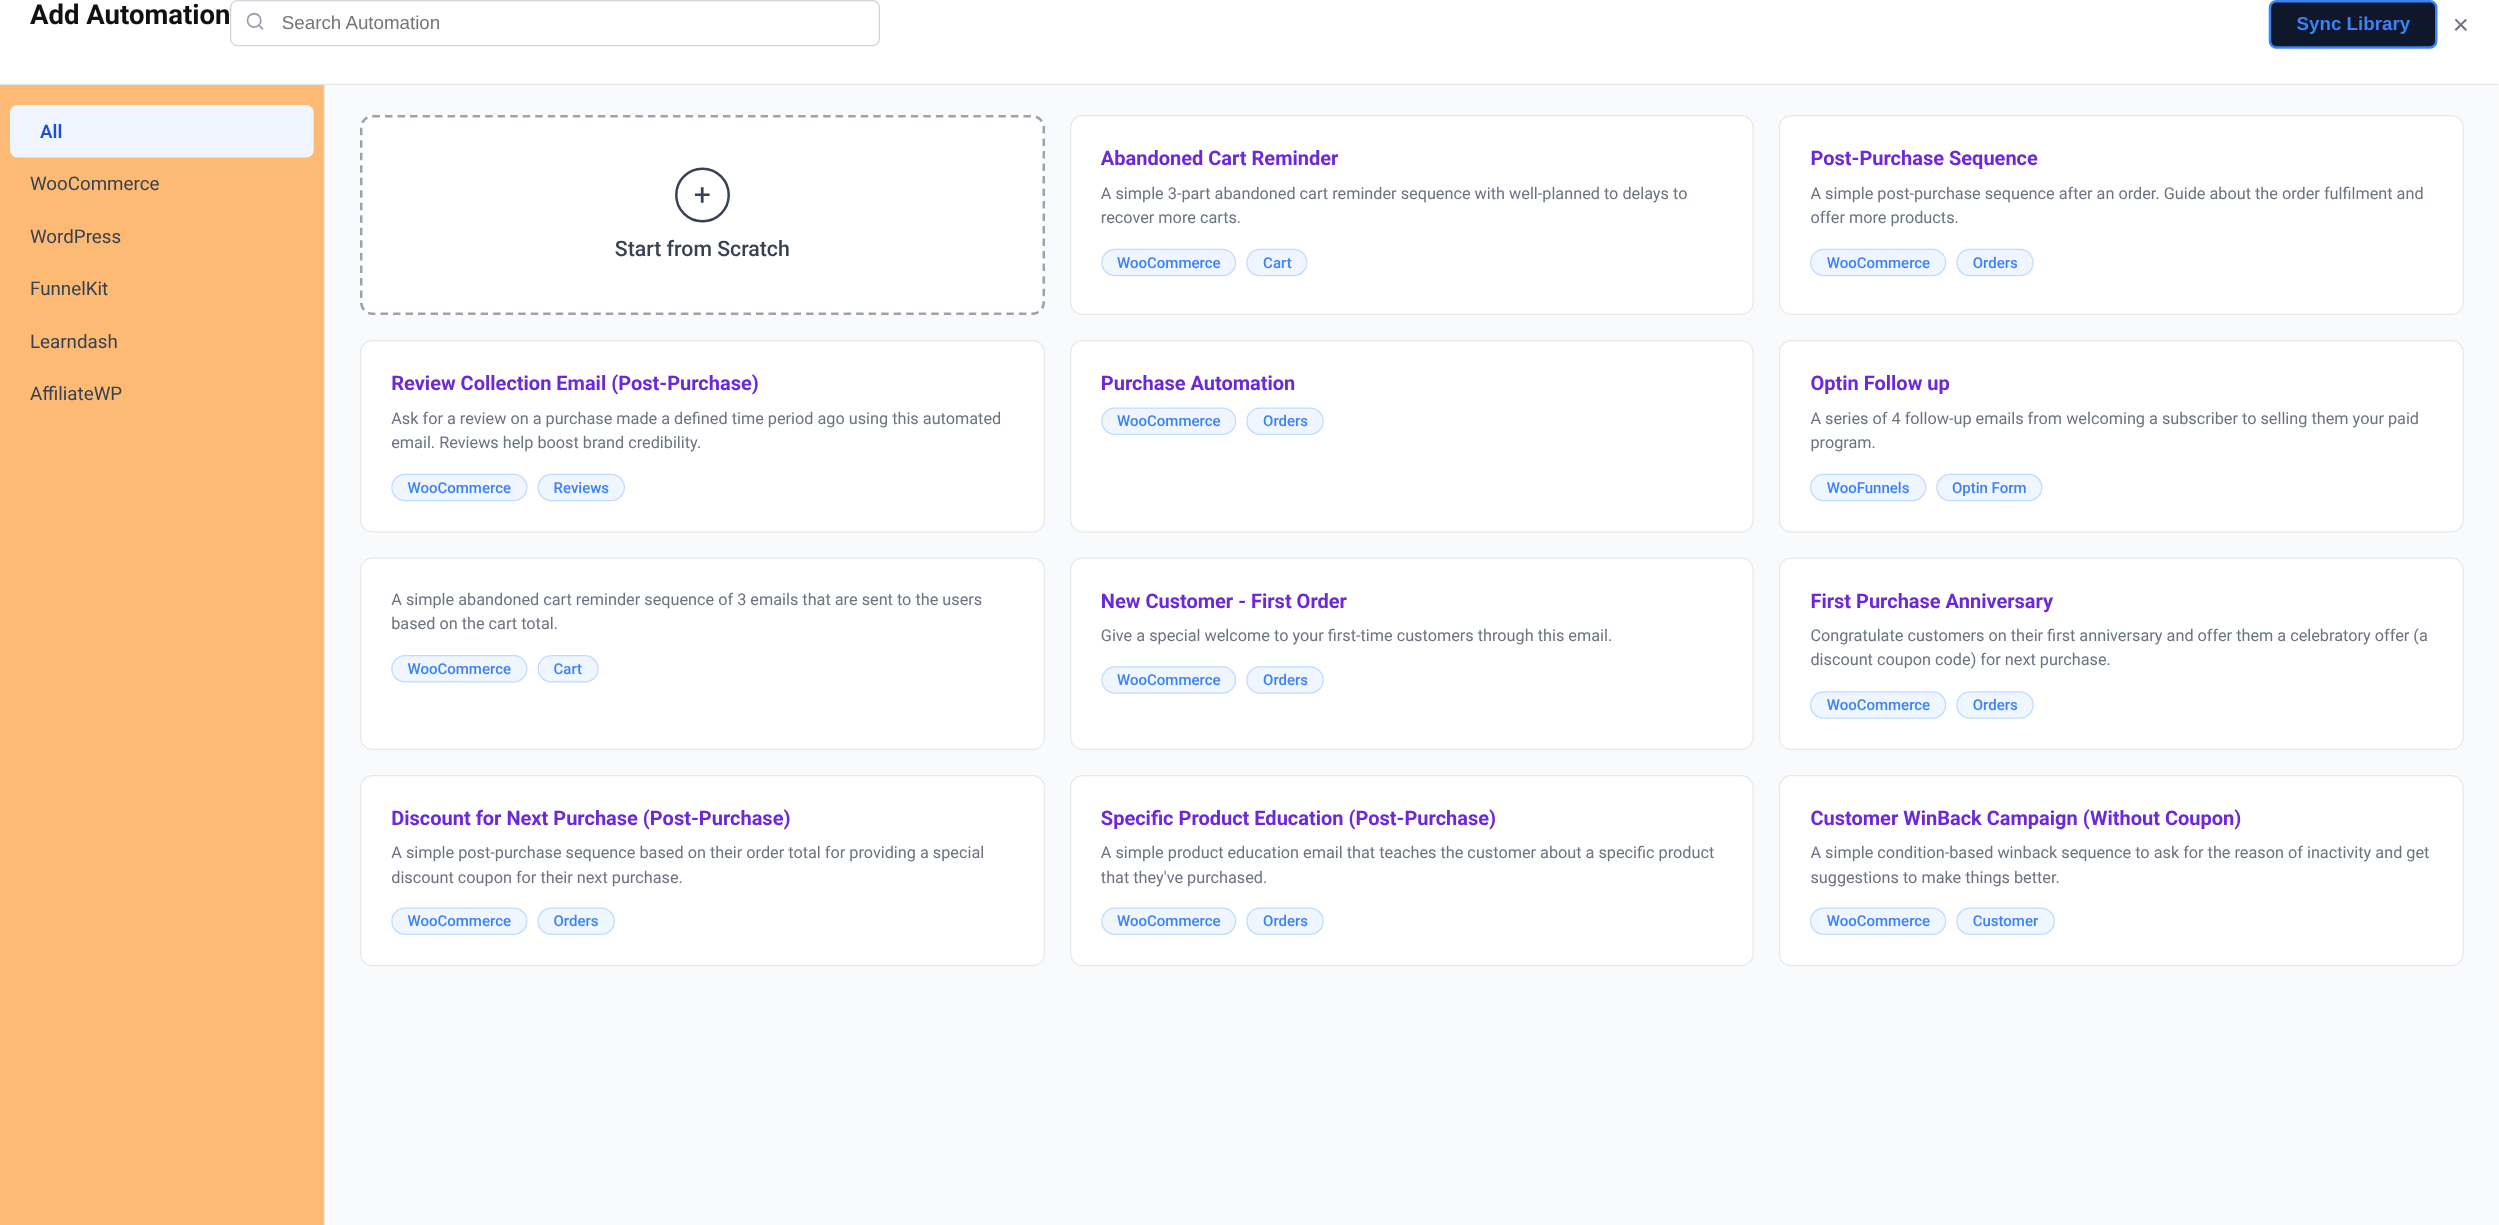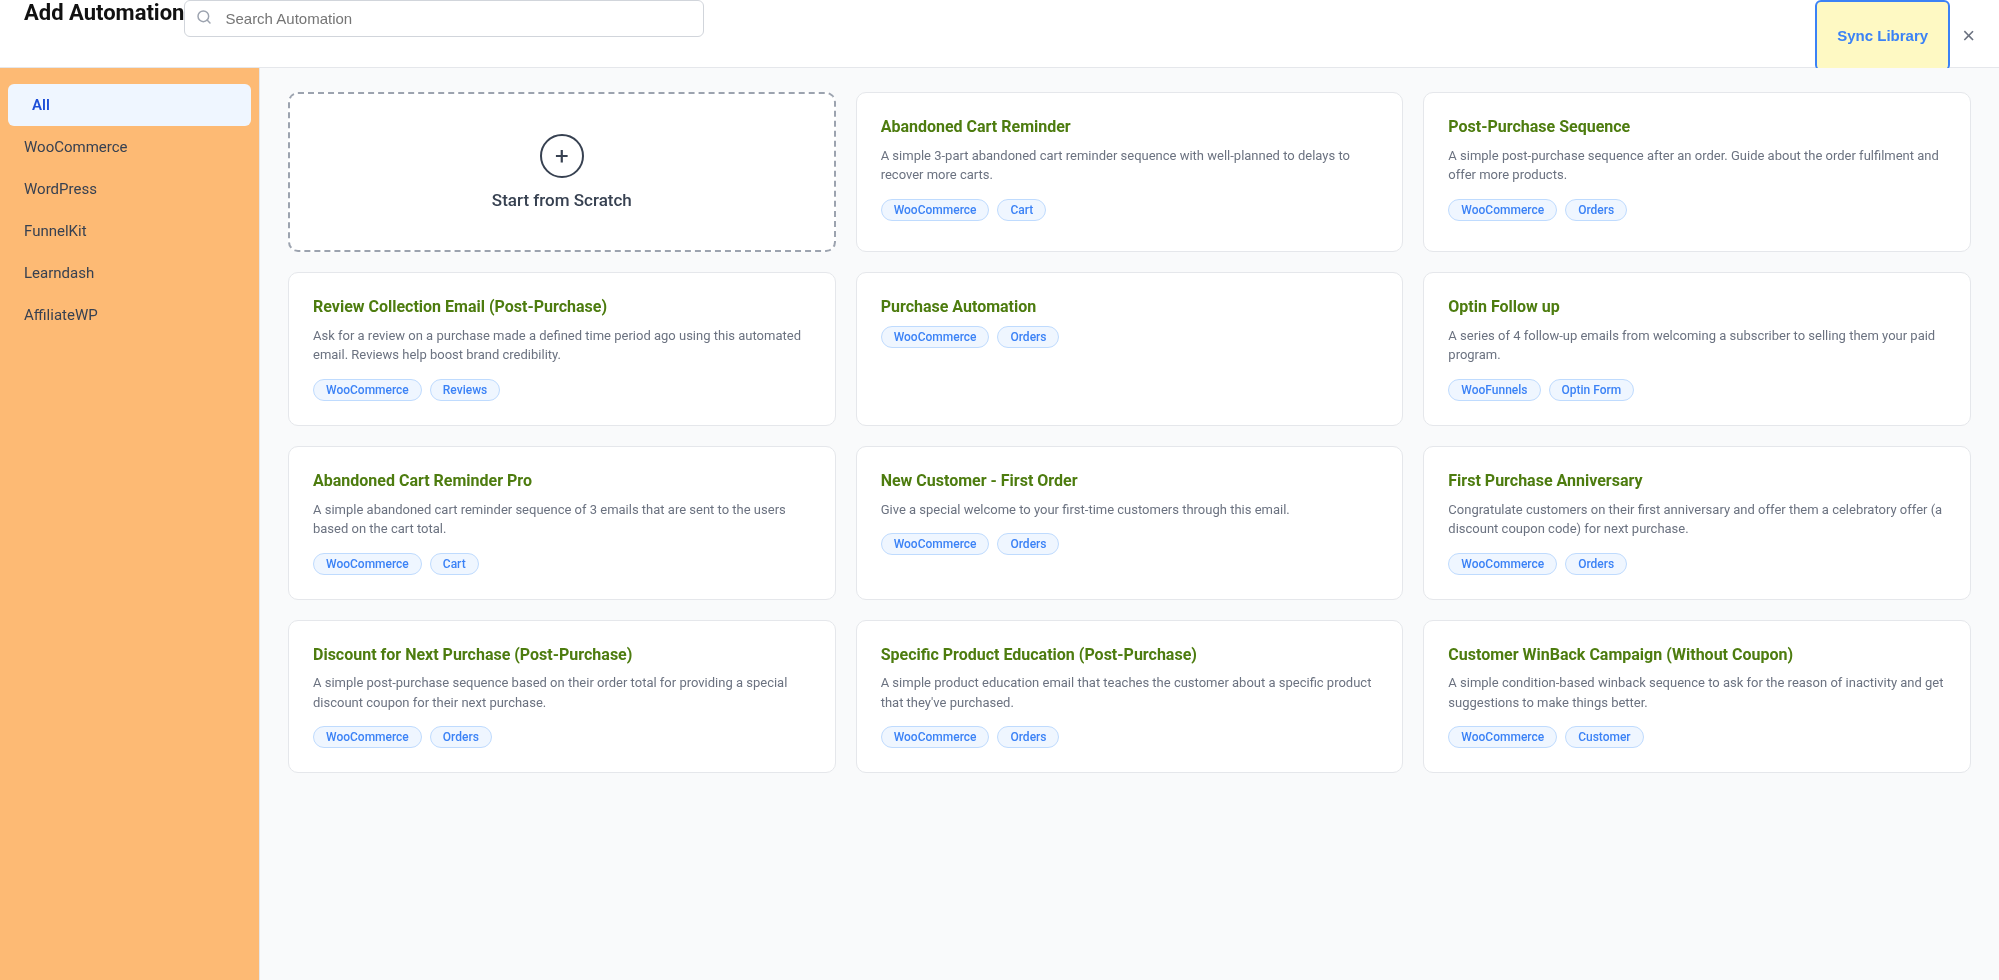--- a/index.html
+++ b/index.html
@@ -15,22 +15,22 @@
     }
     .search-input {
       width: 100%; padding: 9px 16px 9px 40px; border: 1px solid #d1d5db;
       border-radius: 6px; font-size: 15px; color: #374151; outline: none; background: #fff;
     }
     .search-icon-wrap {
       position: absolute; left: 12px; top: 50%; transform: translateY(-50%); color: #9ca3af;
     }
     .header-actions { margin-left: auto; display: flex; align-items: center; gap: 12px; }
     .sync-btn {
-      padding: 25px 20px; border: 2px solid #3b82f6; border-radius: 6px;
-      color: #3b82f6; font-size: 15px; font-weight: 600; background: #fef9c3; cursor: pointer;
+      padding: 9px 20px; border: 2px solid #3b82f6; border-radius: 6px;
+      color: #3b82f6; font-size: 15px; font-weight: 600; background: #0f172a; cursor: pointer;
     }
     .close-btn {
       background: none; border: none; cursor: pointer; color: #6b7280; font-size: 22px; line-height: 1;
     }
 
     .layout { display: flex; height: calc(980px - 68px); }
 
     .sidebar {
       width: 260px; border-right: 1px solid #e5e7eb; padding: 16px 0; flex-shrink: 0;
       background: #fdba74; overflow-y: auto;
@@ -58,21 +58,21 @@
       flex-direction: column; align-items: center; justify-content: center;
       min-height: 160px; cursor: pointer;
     }
     .card-scratch .plus-icon {
       width: 44px; height: 44px; border: 2px solid #374151; border-radius: 50%;
       display: flex; align-items: center; justify-content: center;
       font-size: 24px; color: #374151; margin-bottom: 12px;
     }
     .card-scratch-label { font-size: 17px; font-weight: 500; color: #374151; }
 
-    .card-title { font-size: 16px; font-weight: 700; color: #4d7c0f; margin-bottom: 8px; line-height: 1.3; }
+    .card-title { font-size: 16px; font-weight: 700; color: #6d28d9; margin-bottom: 8px; line-height: 1.3; }
     .card-desc { font-size: 13px; color: #6b7280; line-height: 1.5; margin-bottom: 14px; }
     .tags { display: flex; flex-wrap: wrap; gap: 8px; }
     .tag {
       padding: 3px 12px; border-radius: 20px; font-size: 12px; font-weight: 500;
       background: #eff6ff; color: #3b82f6; border: 1px solid #bfdbfe;
     }
   </style>
 </head>
 <body>
 
@@ -143,21 +143,20 @@
   </div>
         <div class="card">
     <div class="card-title">Optin Follow up</div>
     <div class="card-desc">A series of 4 follow-up emails from welcoming a subscriber to selling them your paid program.</div>
     <div class="tags">
             <span class="tag">WooFunnels</span>
             <span class="tag">Optin Form</span>
           </div>
   </div>
         <div class="card">
-    <div class="card-title">Abandoned Cart Reminder Pro</div>
     <div class="card-desc">A simple abandoned cart reminder sequence of 3 emails that are sent to the users based on the cart total.</div>
     <div class="tags">
             <span class="tag">WooCommerce</span>
             <span class="tag">Cart</span>
           </div>
   </div>
         <div class="card">
     <div class="card-title">New Customer - First Order</div>
     <div class="card-desc">Give a special welcome to your first-time customers through this email.</div>
     <div class="tags">

